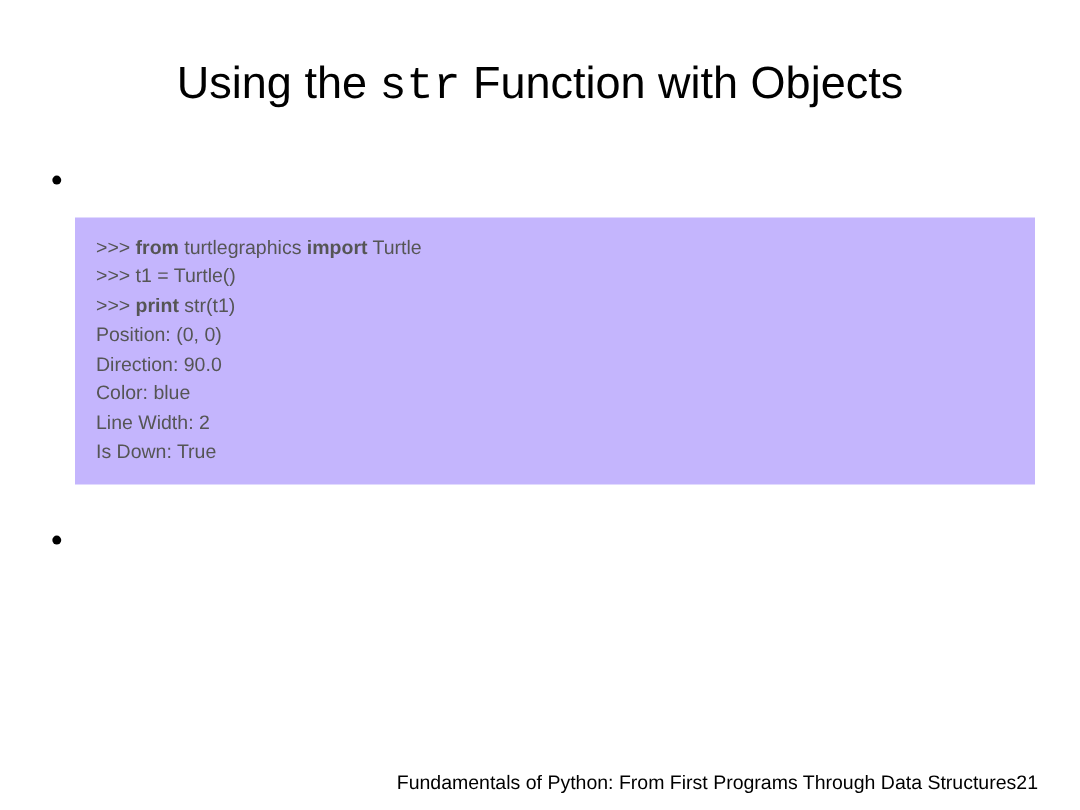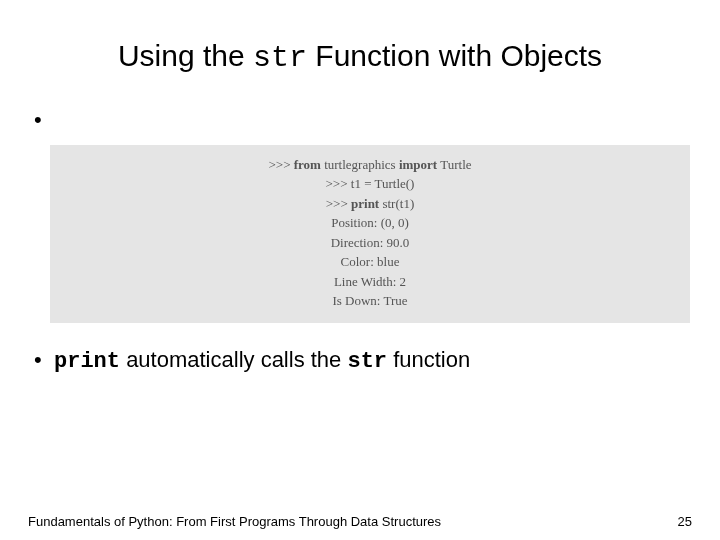--- a/index.html
+++ b/index.html
@@ -43,45 +43,44 @@
     width: 20px;
     flex: 0 0 20px;
     text-align: left;
     padding-left: 4px;
   }
   .bullet-text .code {
     font-family: "Courier New", Courier, monospace;
     font-weight: bold;
   }
   .codeblock {
-    background: #e5e5e5;
+    background: #c4b5fd;
     margin: 8px 30px 22px 50px;
     padding: 10px 14px 12px 14px;
-    font-family: Liberation Serif, serif;
+    font-family: Liberation Sans, sans-serif;
     font-size: 13px;
     line-height: 1.5;
     color: #555;
     white-space: pre;
-    text-align: center;
   }
   .codeblock.blurry {
     color: #666;
     filter: blur(0.4px);
   }
   .codeblock .kw {
     font-weight: bold;
   }
   .footer {
     position: absolute;
     left: 28px;
     right: 28px;
     bottom: 22px;
     font-size: 13px;
     display: flex;
-    justify-content: space-between;
+    justify-content: flex-end;
     color: #000;
   }
 </style>
 </head>
 <body>
 
 <div class="slide">
 
   <div class="title">
     <span>Using the </span><span class="code">str</span><span> Function with Objects</span>
@@ -99,25 +98,22 @@
 <span><span>&gt;&gt;&gt; </span><span class="kw">print</span><span> str(t1)</span></span>
 <span>Position: (0, 0)</span>
 <span>Direction: 90.0</span>
 <span>Color: blue</span>
 <span>Line Width: 2</span>
 <span>Is Down: True</span></div>
 
   <div class="bullets" style="padding-top:0;">
     <div class="bullet-row">
       <div class="bullet-dot">•</div>
-      <div class="bullet-text">
-        <span class="code">print</span><span> automatically calls the </span><span class="code">str</span><span> function</span>
-      </div>
     </div>
   </div>
 
 
   <div class="footer">
     <span>Fundamentals of Python: From First Programs Through Data Structures</span>
-    <span>25</span>
+    <span>21</span>
   </div>
 
 </div>
 
 </body></html>

